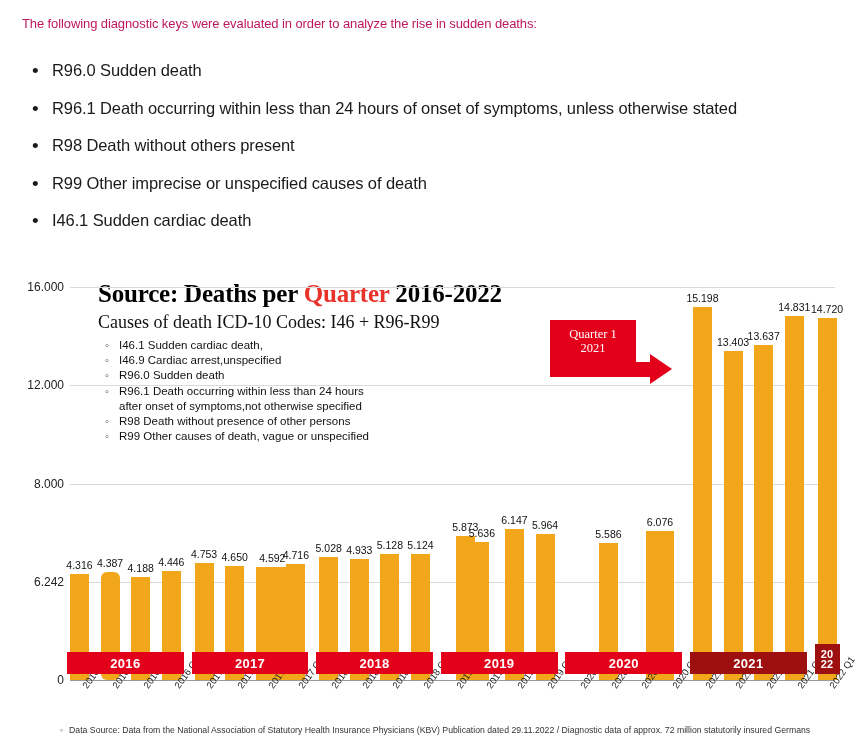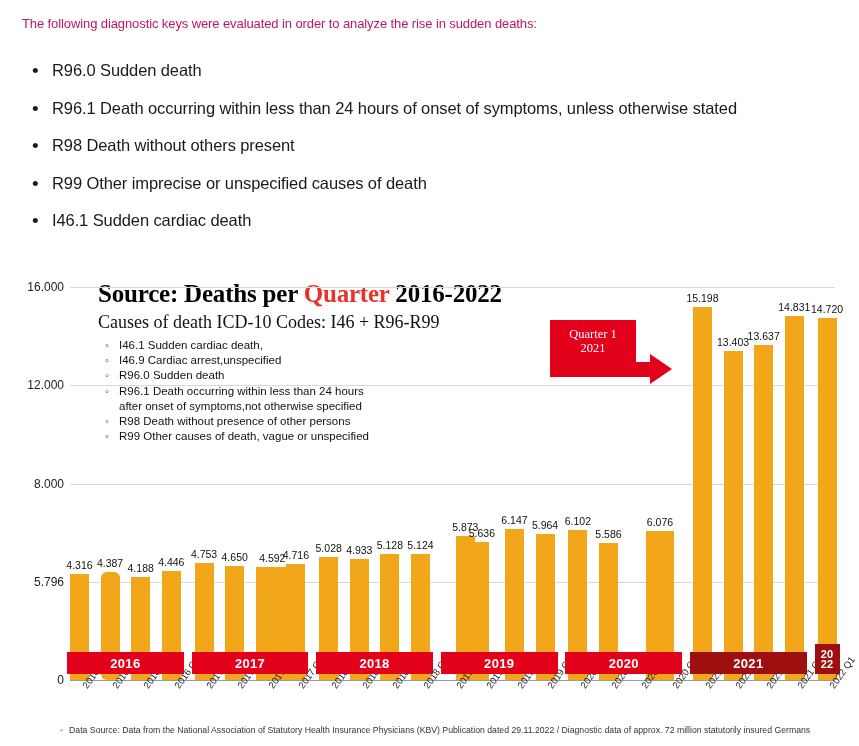--- a/index.html
+++ b/index.html
@@ -291,21 +291,21 @@
   <div class="plot">
     <div class="gridline" style="top:0px;"></div>
     <div class="gridline" style="top:98.25px;"></div>
     <div class="gridline" style="top:196.5px;"></div>
     <div class="gridline" style="top:294.75px;"></div>
     <div class="baseline" style="top:393px;"></div>
 
     <div class="axis-label" style="top:0px;">16.000</div>
     <div class="axis-label" style="top:98.25px;">12.000</div>
     <div class="axis-label" style="top:196.5px;">8.000</div>
-    <div class="axis-label" style="top:294.75px;">5.796</div>
+    <div class="axis-label" style="top:294.75px;">6.242</div>
     <div class="axis-label" style="top:393px;">0</div>
 
     <div class="bars" id="bars">
         <div class="bar" style="left: 0px; width: 18.972px; height: 106.012px;">
           <span class="val">4.316</span>
         </div>
         <div class="bar" style="left: 30.6px; width: 18.972px; height: 107.756px; border-radius: 6px;">
           <span class="val">4.387</span>
         </div>
         <div class="bar" style="left: 61.2px; width: 18.972px; height: 102.868px; text-align: center;">
@@ -342,23 +342,20 @@
           <span class="val">5.873</span>
         </div>
         <div class="bar" style="left: 404.4px; width: 15px; height: 138.434px;">
           <span class="val">5.636</span>
         </div>
         <div class="bar" style="left: 435px; width: 18.972px; height: 150.986px;">
           <span class="val">6.147</span>
         </div>
         <div class="bar" style="left: 465.6px; width: 18.972px; height: 146.491px;">
           <span class="val">5.964</span>
-        </div>
-        <div class="bar" style="left: 498.4px; width: 18.972px; height: 149.88px;">
-          <span class="val">6.102</span>
         </div>
         <div class="bar" style="left: 529px; width: 18.972px; height: 137.206px;">
           <span class="val">5.586</span>
         </div>
         <div class="bar" style="left: 576px; width: 28px; height: 149.242px;">
           <span class="val">6.076</span>
         </div>
         <div class="bar" style="left: 623px; width: 18.972px; height: 373.301px;">
           <span class="val">15.198</span>
         </div>

